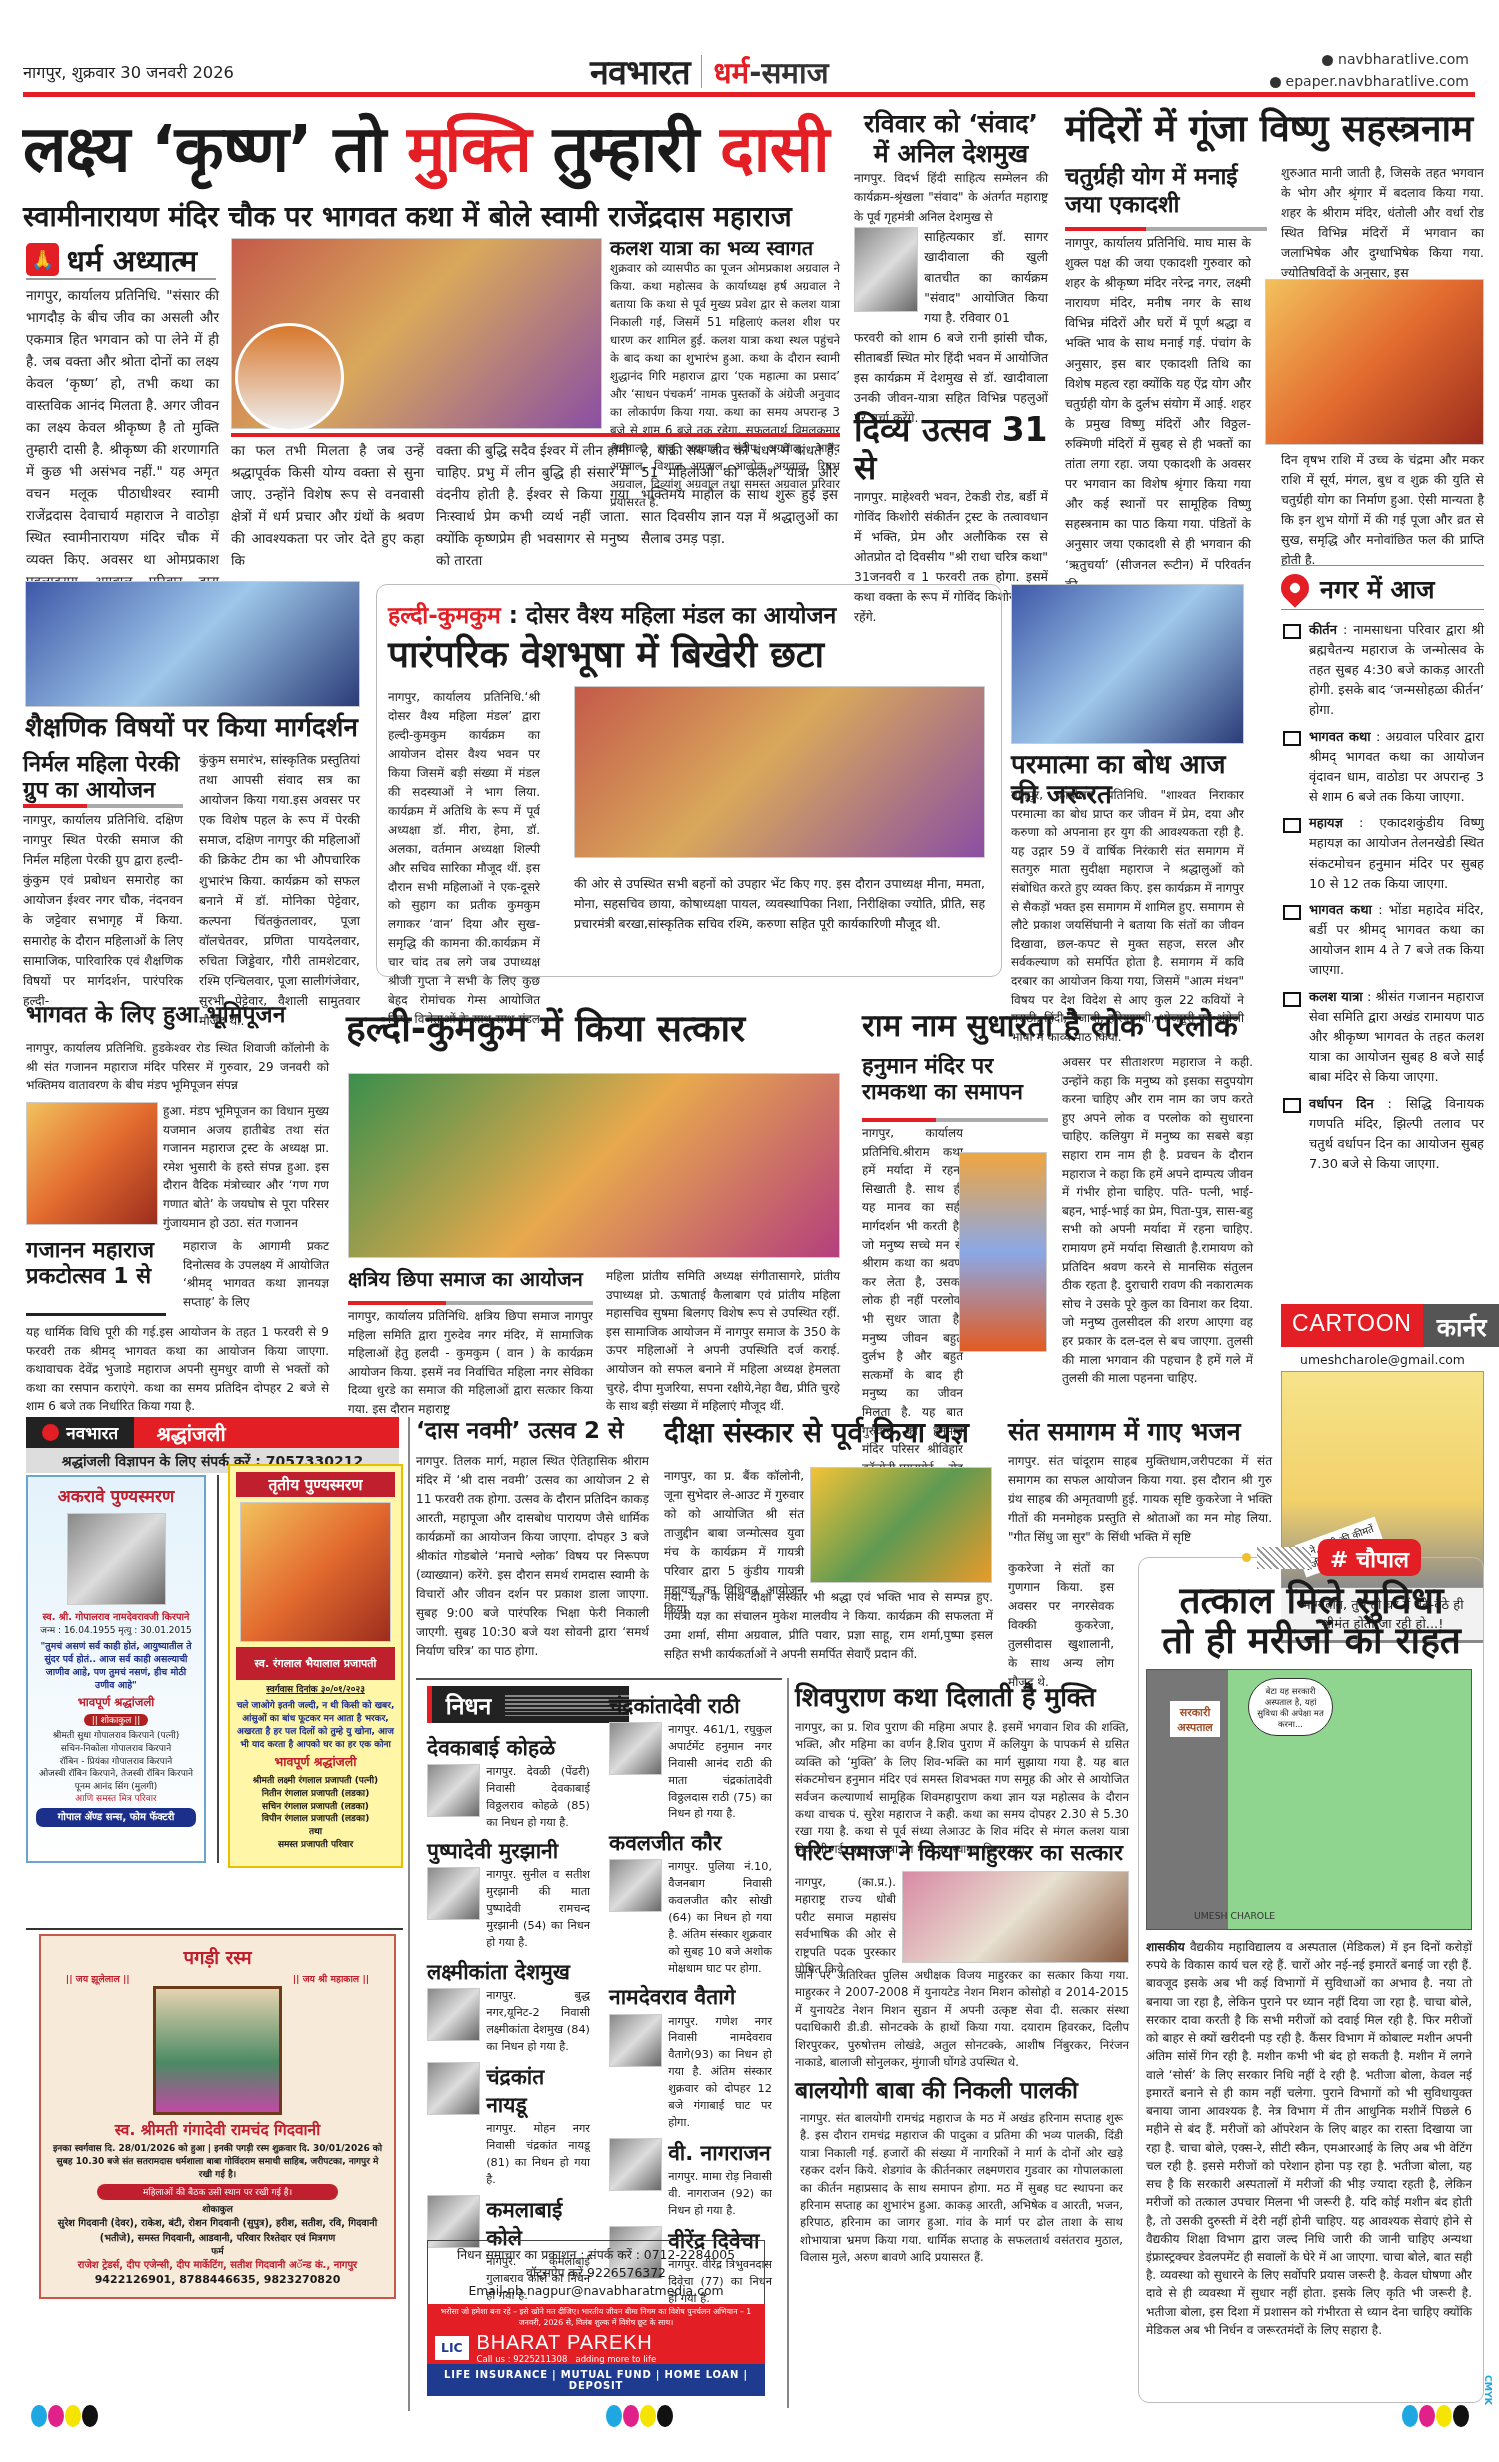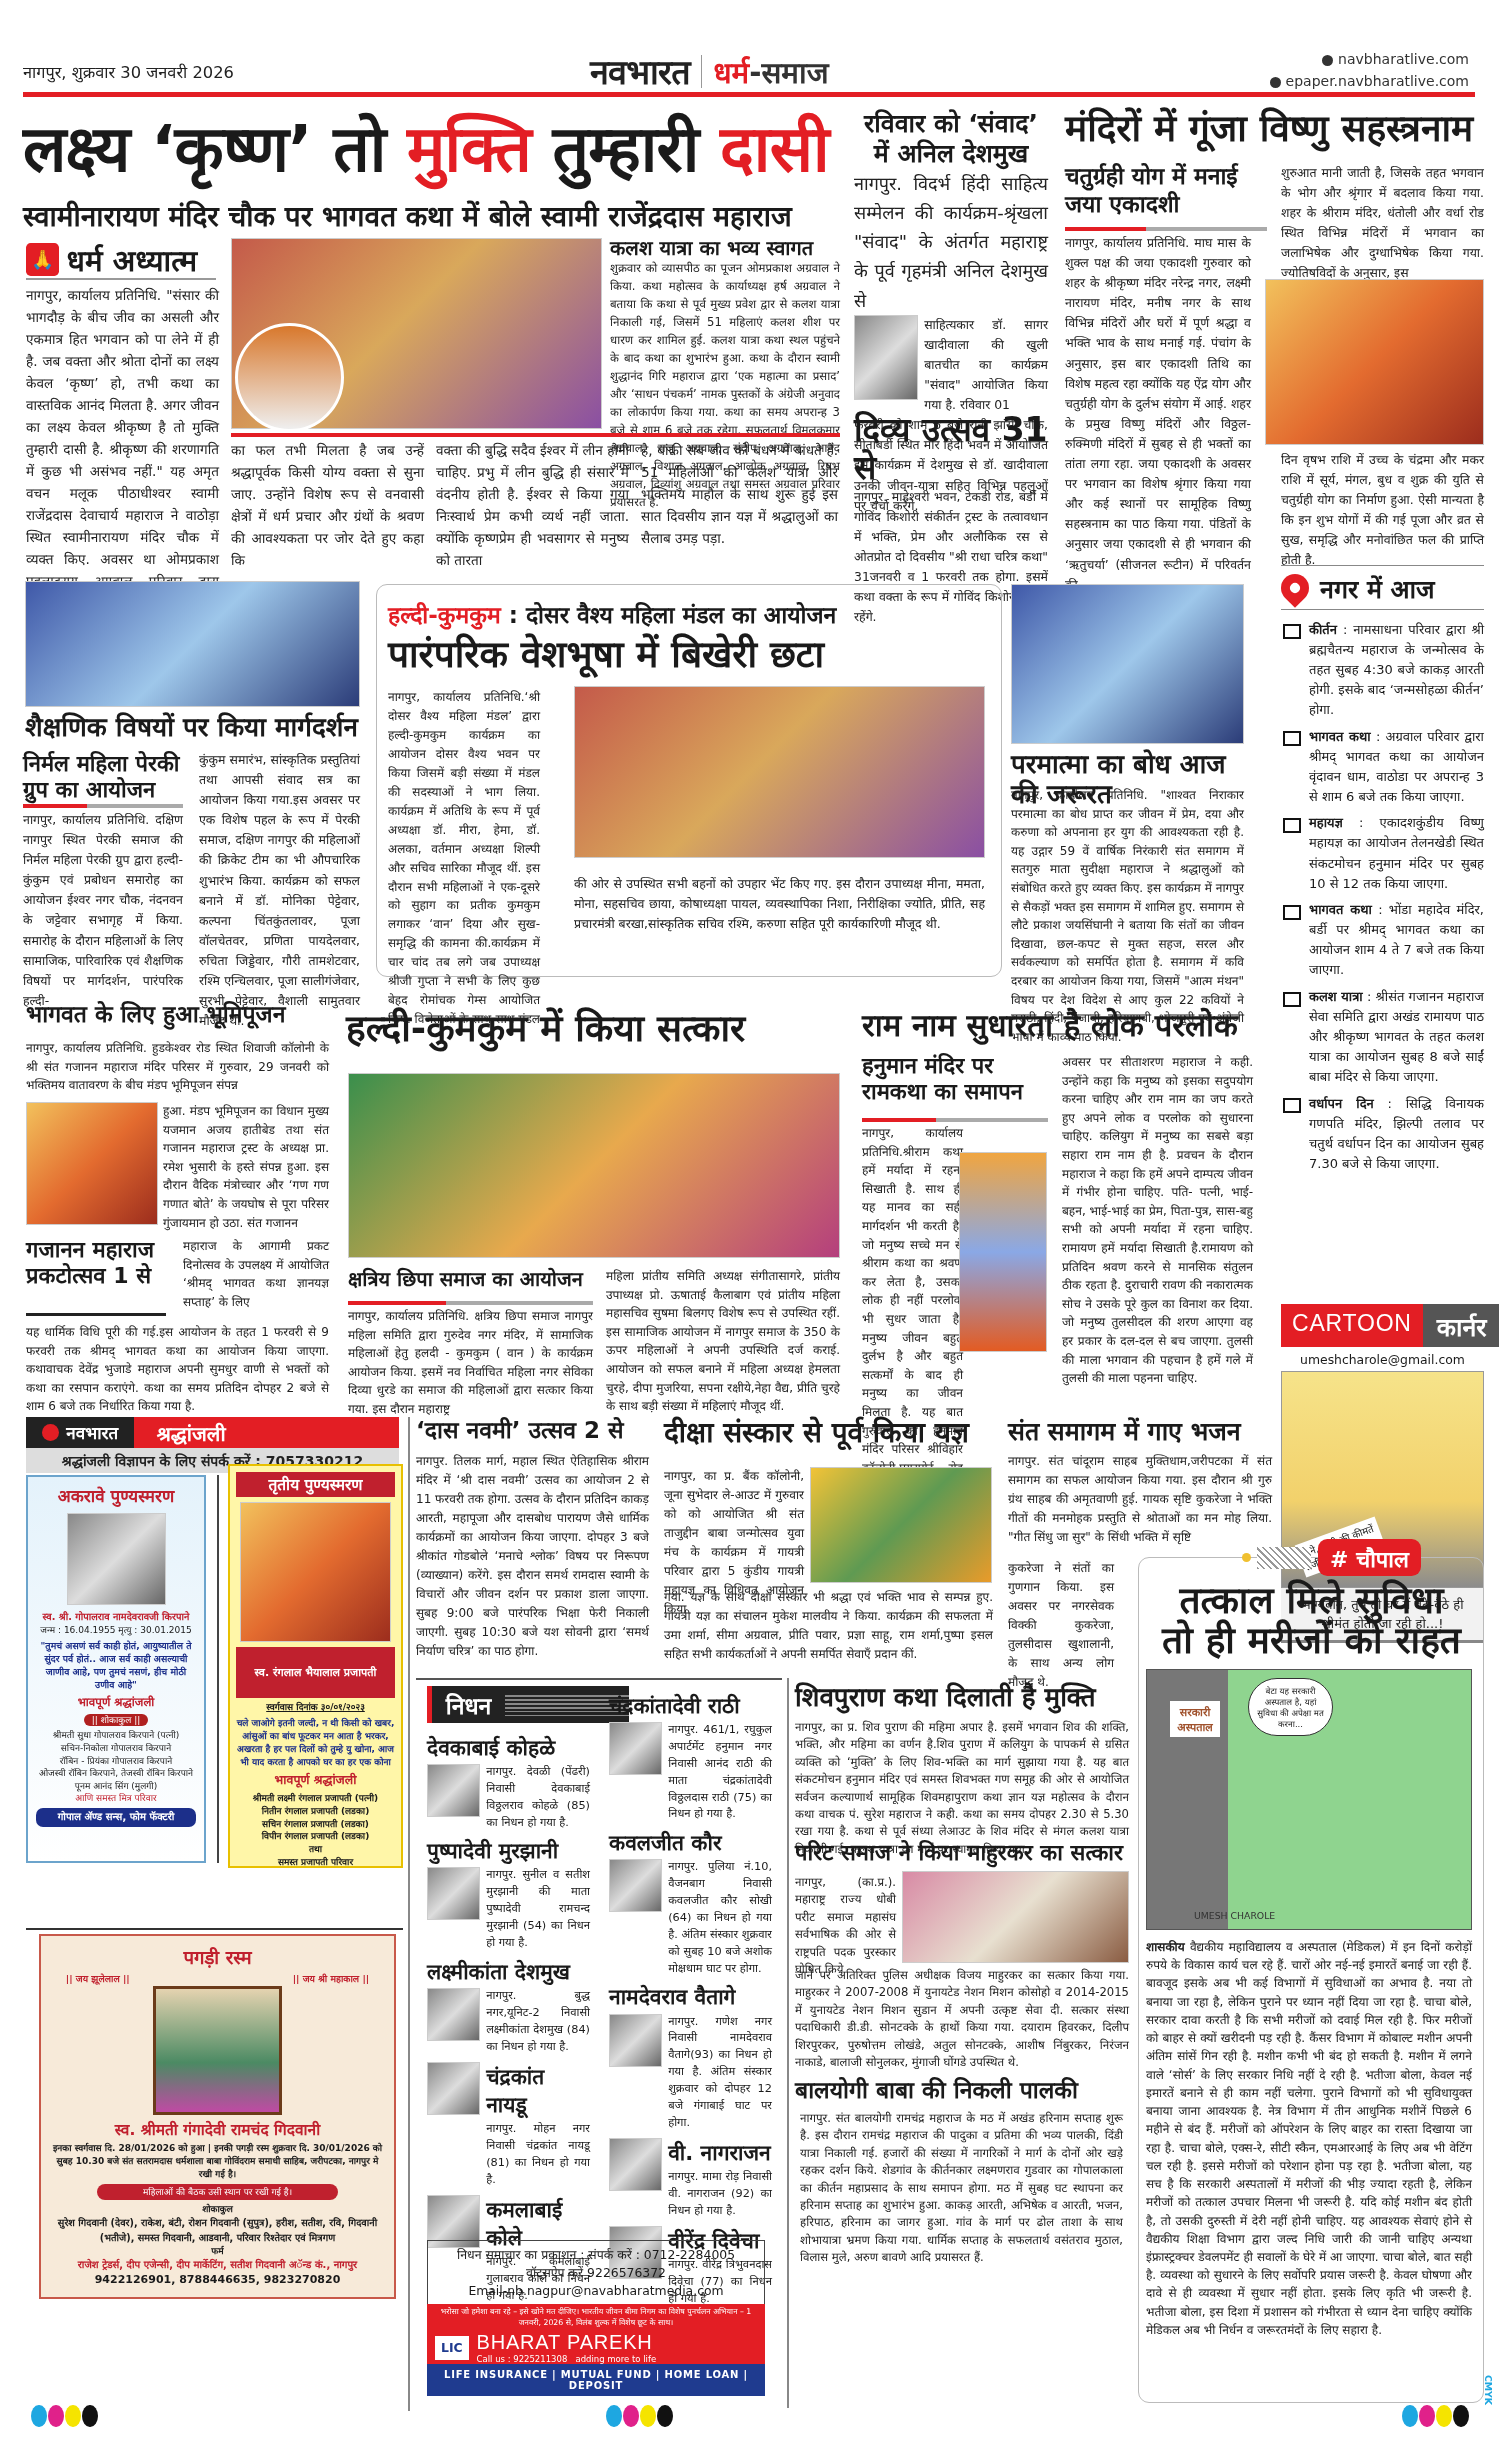--- a/index.html
+++ b/index.html
@@ -95,21 +95,21 @@
   <div class="h3" style="font-size:20px">कलश यात्रा का भव्य स्वागत</div>
   <div class="body" style="font-size:11.6px;line-height:1.55">शुक्रवार को व्यासपीठ का पूजन ओमप्रकाश अग्रवाल ने किया. कथा महोत्सव के कार्याध्यक्ष हर्ष अग्रवाल ने बताया कि कथा से पूर्व मुख्य प्रवेश द्वार से कलश यात्रा निकाली गई, जिसमें 51 महिलाएं कलश शीश पर धारण कर शामिल हुई. कलश यात्रा कथा स्थल पहुंचने के बाद कथा का शुभारंभ हुआ. कथा के दौरान स्वामी शुद्धानंद गिरि महाराज द्वारा ‘एक महात्मा का प्रसाद’ और ‘साधन पंचकर्म’ नामक पुस्तकों के अंग्रेजी अनुवाद का लोकार्पण किया गया. कथा का समय अपरान्ह 3 बजे से शाम 6 बजे तक रहेगा. सफलतार्थ विमलकुमार अग्रवाल, राजू अग्रवाल, संदीप अग्रवाल, आनंद अग्रवाल, विशाल अग्रवाल, आलोक अग्रवाल, रिषभ अग्रवाल, दिव्यांशु अग्रवाल तथा समस्त अग्रवाल परिवार प्रयासरत है.</div>
 </div>
 <div class="abs" style="left:231px;top:433px;width:609px;height:3.9px;background:#e31e24"></div>
 <div class="abs body" style="left:231px;top:439px;width:193px">का फल तभी मिलता है जब उन्हें श्रद्धापूर्वक किसी योग्य वक्ता से सुना जाए. उन्होंने विशेष रूप से वनवासी क्षेत्रों में धर्म प्रचार और ग्रंथों के श्रवण की आवश्यकता पर जोर देते हुए कहा कि</div>
 <div class="abs body" style="left:436px;top:439px;width:193px">वक्ता की बुद्धि सदैव ईश्वर में लीन होनी चाहिए. प्रभु में लीन बुद्धि ही संसार में वंदनीय होती है. ईश्वर से किया गया निःस्वार्थ प्रेम कभी व्यर्थ नहीं जाता. क्योंकि कृष्णप्रेम ही भवसागर से मनुष्य को तारता</div>
 <div class="abs body" style="left:641px;top:439px;width:197px">है, बांकी सब जीव को बंधन में बांधते हैं. 51 महिलाओं की कलश यात्रा और भक्तिमय माहौल के साथ शुरू हुई इस सात दिवसीय ज्ञान यज्ञ में श्रद्धालुओं का सैलाब उमड़ पड़ा.</div>
 
 <div class="abs" style="left:854px;top:109px;width:194px">
   <div class="h3" style="text-align:center;font-size:25px">रविवार को ‘संवाद’ में अनिल देशमुख</div>
-  <div class="body" style="font-size:18px">नागपुर. विदर्भ हिंदी साहित्य सम्मेलन की कार्यक्रम-श्रृंखला "संवाद" के अंतर्गत महाराष्ट्र के पूर्व गृहमंत्री अनिल देशमुख से</div>
+  <div class="body" style="font-size:12px">नागपुर. विदर्भ हिंदी साहित्य सम्मेलन की कार्यक्रम-श्रृंखला "संवाद" के अंतर्गत महाराष्ट्र के पूर्व गृहमंत्री अनिल देशमुख से</div>
   <div style="display:flex;gap:6.2px">
     <div class="photo grey" style="width:64px;height:85px;flex:none"></div>
     <div class="body" style="font-size:12.4px">साहित्यकार डॉ. सागर खादीवाला की खुली बातचीत का कार्यक्रम "संवाद" आयोजित किया गया है. रविवार 01</div>
   </div>
   <div class="body" style="font-size:12.4px">फरवरी को शाम 6 बजे रानी झांसी चौक, सीताबर्डी स्थित मोर हिंदी भवन में आयोजित इस कार्यक्रम में देशमुख से डॉ. खादीवाला उनकी जीवन-यात्रा सहित विभिन्न पहलुओं पर चर्चा करेंगे.</div>
 </div>
 <div class="abs" style="left:854px;top:411px;width:194px">
   <div class="h2" style="font-size:33px">दिव्य उत्सव 31 से</div>
   <div class="body" style="font-size:12.4px">नागपुर. माहेश्वरी भवन, टेकडी रोड, बर्डी में गोविंद किशोरी संकीर्तन ट्रस्ट के तत्वावधान में भक्ति, प्रेम और अलौकिक रस से ओतप्रोत दो दिवसीय "श्री राधा चरित्र कथा" 31जनवरी व 1 फरवरी तक होगा. इसमें कथा वक्ता के रूप में गोविंद किशोरी मौजूद रहेंगे.</div>
 </div>
@@ -212,21 +212,21 @@
   <div>रॉबिन - प्रियंका गोपालराव किरपाने</div>
   <div>ओजस्वी रॉबिन किरपाने, तेजस्वी रॉबिन किरपाने</div>
   <div>पूनम आनंद सिंग (मुलगी)</div>
   <div style="color:#c0202e">आणि समस्त मित्र परिवार</div>
   <div style="background:#1c2f8a;color:#fff;font-weight:bold;border-radius:7px;padding:2.3px;margin-top:3.1px;font-size:10px">गोपाल ॲण्ड सन्स, फोम फॅक्टरी</div>
 </div>
 <div class="abs" style="left:217px;top:1475px;width:1.6px;height:388px;background:#444"></div>
 <div class="abs obit-ad2" style="left:228px;top:1464px;width:175px;height:404px;font-size:9px;line-height:1.42">
   <div style="background:#c0202e;color:#fff;font-size:15.5px;font-weight:bold;padding:1.6px">तृतीय पुण्यस्मरण</div>
   <div class="photo warm" style="width:151px;height:140px;margin:4.7px auto"></div>
-  <div style="background:#c0202e;color:#fff;font-weight:bold;font-size:11px;padding:18px">स्व. रंगलाल भैयालाल प्रजापती</div>
+  <div style="background:#c0202e;color:#fff;font-weight:bold;font-size:11px;padding:9px">स्व. रंगलाल भैयालाल प्रजापती</div>
   <div style="font-weight:bold;text-decoration:underline;margin:3.1px 0">स्वर्गवास दिनांक ३०/०१/२०२३</div>
   <div style="color:#1c2f8a;font-weight:bold">चले जाओगे इतनी जल्दी, न थी किसी को खबर, आंसुओं का बांध फूटकर मन आता है भरकर, अखरता है हर पल दिलों को तुम्हे यु खोना, आज भी याद करता है आपको घर का हर एक कोना</div>
   <div style="color:#c0202e;font-weight:bold;font-size:12.4px;margin:3.1px 0">भावपूर्ण श्रद्धांजली</div>
   <div style="font-weight:bold">श्रीमती लक्ष्मी रंगलाल प्रजापती (पत्नी)</div>
   <div style="font-weight:bold">नितीन रंगलाल प्रजापती (लडका)</div>
   <div style="font-weight:bold">सचिन रंगलाल प्रजापती (लडका)</div>
   <div style="font-weight:bold">विपीन रंगलाल प्रजापती (लडका)</div>
   <div style="font-weight:bold">तथा</div>
   <div style="font-weight:bold">समस्त प्रजापती परिवार</div>
 </div>

